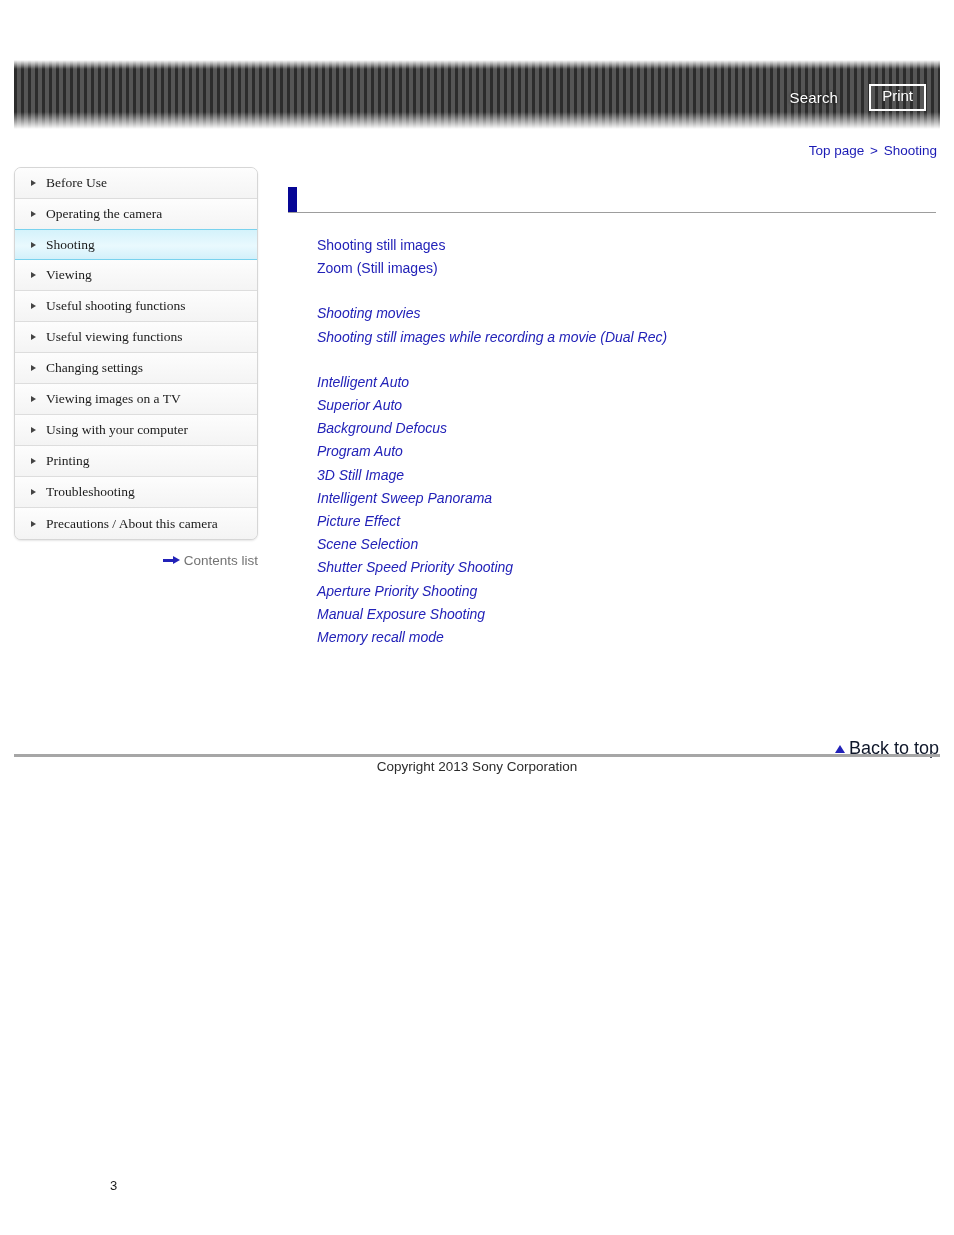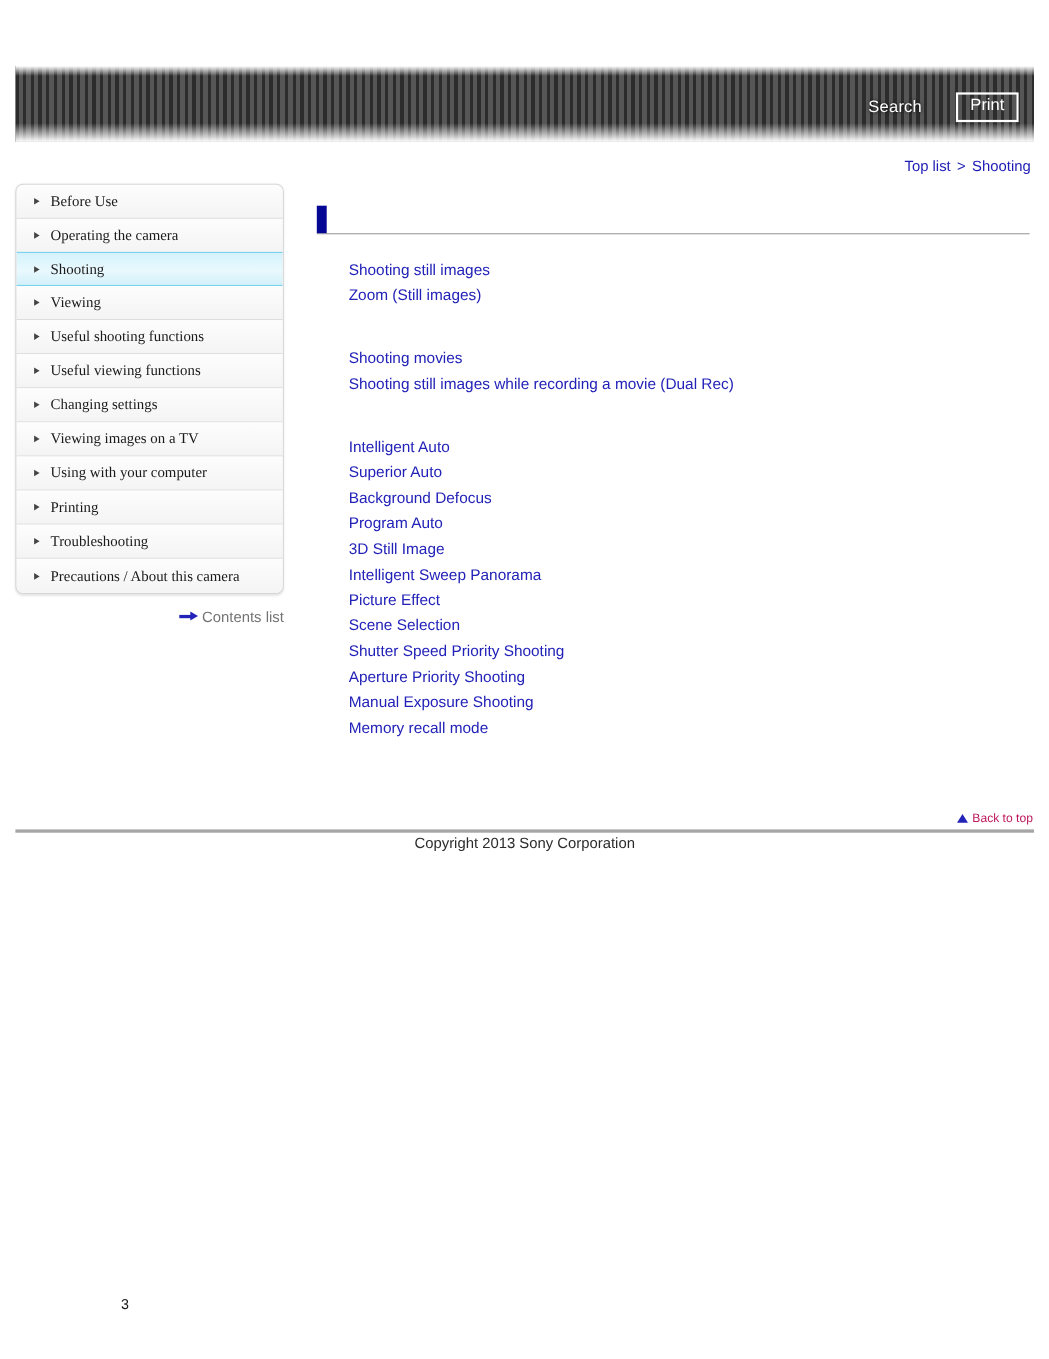--- a/index.html
+++ b/index.html
@@ -185,21 +185,21 @@
     padding-left: 9px;
     padding-bottom: 1px;
     line-height: 1;
     white-space: nowrap;
   }
 
   .link-group {
     margin-top: 0;
   }
   #link-groups { padding-top: 21px; padding-left: 29px; }
-  .link-group + .link-group { margin-top: 34px; }
+  .link-group + .link-group { margin-top: 22px; font-style: italic; }
   .content-link {
     display: block;
     color: #2222b8;
     font-size: 14px;
     line-height: 23.2px;
     text-decoration: none;
     cursor: pointer;
     white-space: nowrap;
   }
 
@@ -214,22 +214,22 @@
     align-items: center;
     gap: 4px;
   }
   #back-to-top-row .up-triangle {
     width: 0; height: 0;
     border-left: 5.5px solid transparent;
     border-right: 5.5px solid transparent;
     border-bottom: 8px solid #2222b8;
   }
   #back-to-top-link {
-    color: #be185d;
-    font-size: 11px;
+    color: #0f172a;
+    font-size: 18px;
     text-decoration: none;
     cursor: pointer;
   }
   #footer-divider {
     position: absolute;
     left: 14px;
     top: 754px;
     width: 926px;
     height: 3px;
     background: #a6a6a6;
@@ -255,21 +255,21 @@
 <body>
 
 <div id="header-banner">
   <div id="header-tools">
     <a id="search-link">Search</a>
     <button id="print-button">Print</button>
   </div>
 </div>
 
 <div id="breadcrumb">
-  <a>Top list</a>
+  <a>Top page</a>
   <span class="sep">&gt;</span>
   <a>Shooting</a>
 </div>
 
 <nav id="sidebar">
     <div class="nav-item">
       <span class="bullet"></span>
       <span>Before Use</span>
     </div>
     <div class="nav-item">

